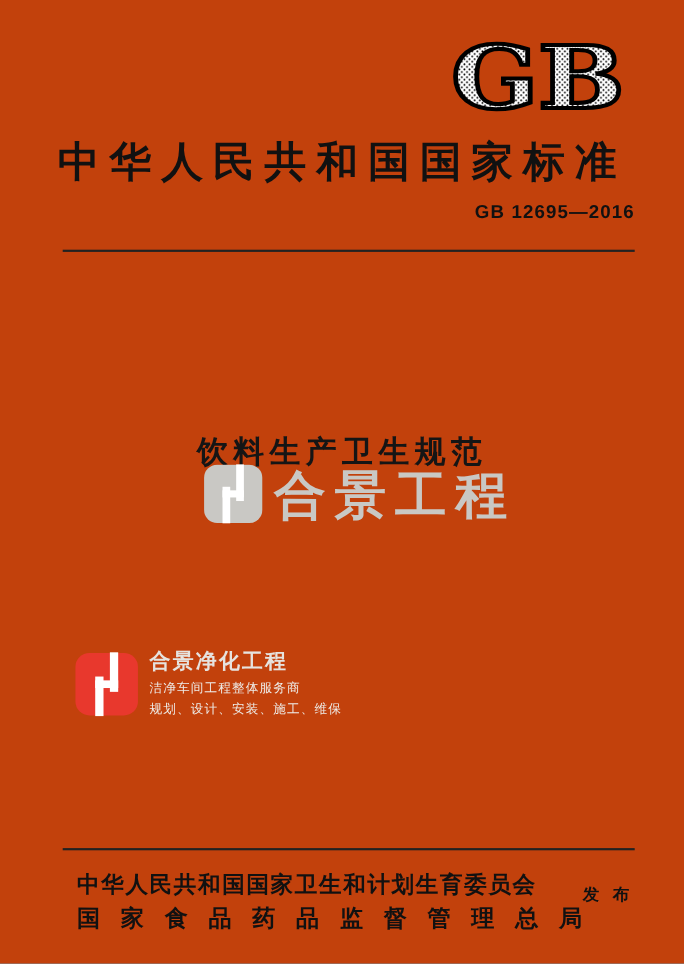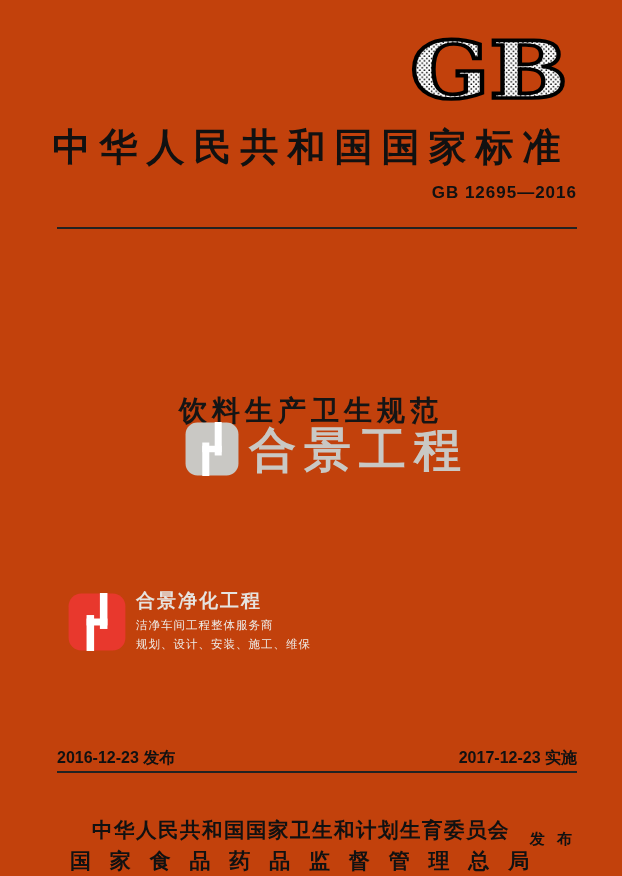--- a/index.html
+++ b/index.html
@@ -141,24 +141,24 @@
     display: flex;
     justify-content: space-between;
     font-size: 16px;
     font-weight: bold;
     color: #111;
   }
 
   
   .issuer {
     position: absolute;
-    top: 816px;
+    top: 790px;
     left: 70px;
     width: 440px;
-    text-align: right;
+    text-align: left;
   }
   .issuer-line1 {
     font-size: 20.5px;
     font-weight: bold;
     letter-spacing: 1.5px;
     white-space: nowrap;
     color: #111;
   }
   .issuer-line2 {
     margin-top: 3px;
@@ -226,24 +226,20 @@
         <rect x="32" y="44" width="36" height="12"></rect>
       </g>
     </svg>
     <div class="vendor-textcol">
       <div class="vendor-name">合景净化工程</div>
       <div class="vendor-tagline">洁净车间工程整体服务商</div>
       <div class="vendor-services">规划、设计、安装、施工、维保</div>
     </div>
   </div>
 
-  <div class="dates">
-    <span class="date-left">2016-12-23 发布</span>
-    <span class="date-right">2017-12-23 实施</span>
-  </div>
   <div class="rule rule-bottom"></div>
 
   <div class="issuer">
     <div class="issuer-line1">中华人民共和国国家卫生和计划生育委员会</div>
     <div class="issuer-line2">国 家 食 品 药 品 监 督 管 理 总 局</div>
     <span class="publish">发 布</span>
   </div>
 
 </div>
 

